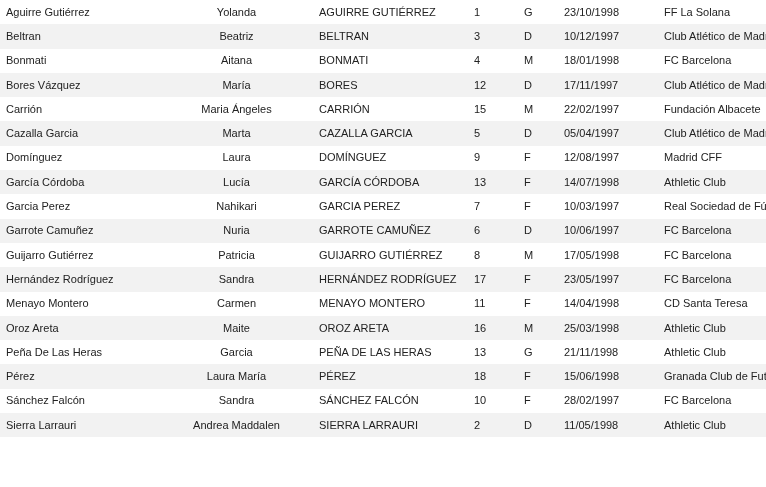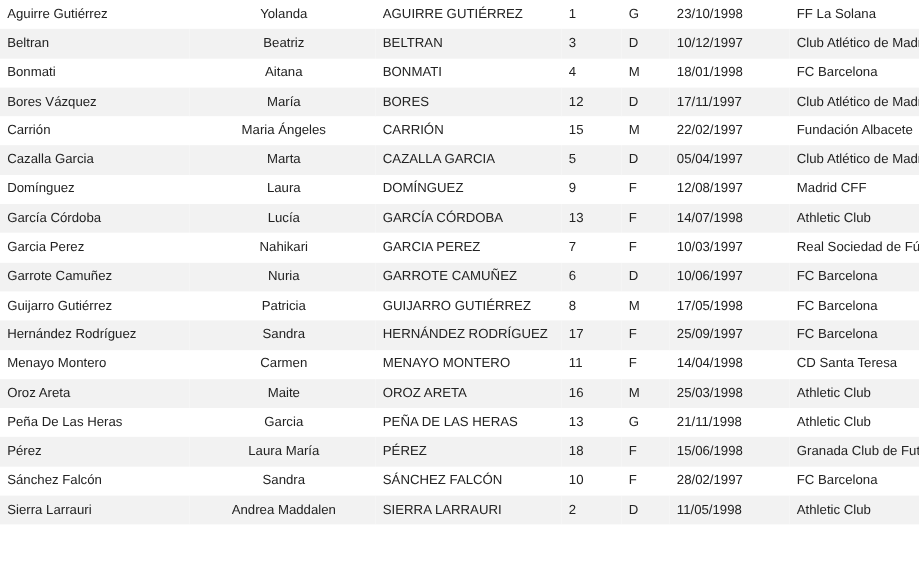--- a/index.html
+++ b/index.html
@@ -316,21 +316,21 @@
         <td class="col-shirtname">
           <span class="cell-wrap">HERNÁNDEZ RODRÍGUEZ</span>
         </td>
         <td class="col-number">
           <span class="cell-wrap">17</span>
         </td>
         <td class="col-position">
           <span class="cell-wrap">F</span>
         </td>
         <td class="col-dob">
-          <span class="cell-wrap">25/09/1997</span>
+          <span class="cell-wrap">23/05/1997</span>
         </td>
         <td class="col-club">
           <span class="cell-wrap">FC Barcelona</span>
         </td>
       </tr>
       <tr class="odd">
         <td class="col-surname">
           <span class="cell-wrap">Menayo Montero</span>
         </td>
         <td class="col-firstname">

